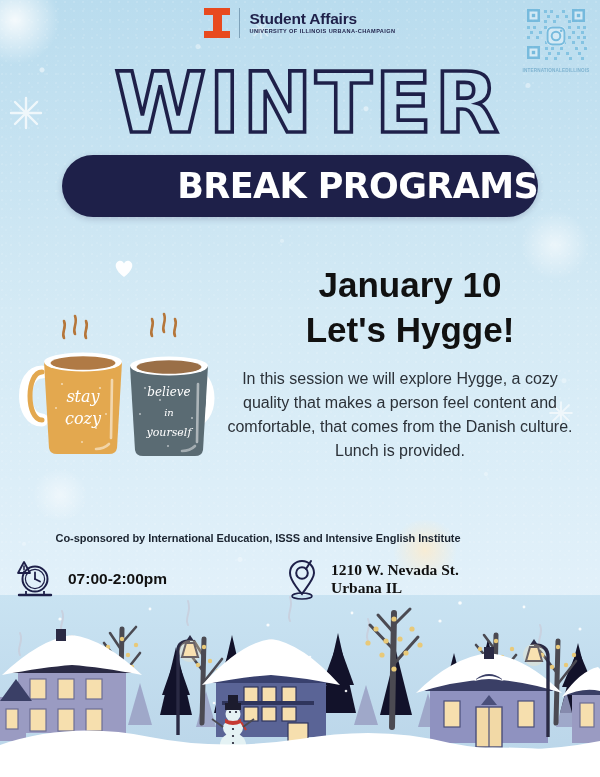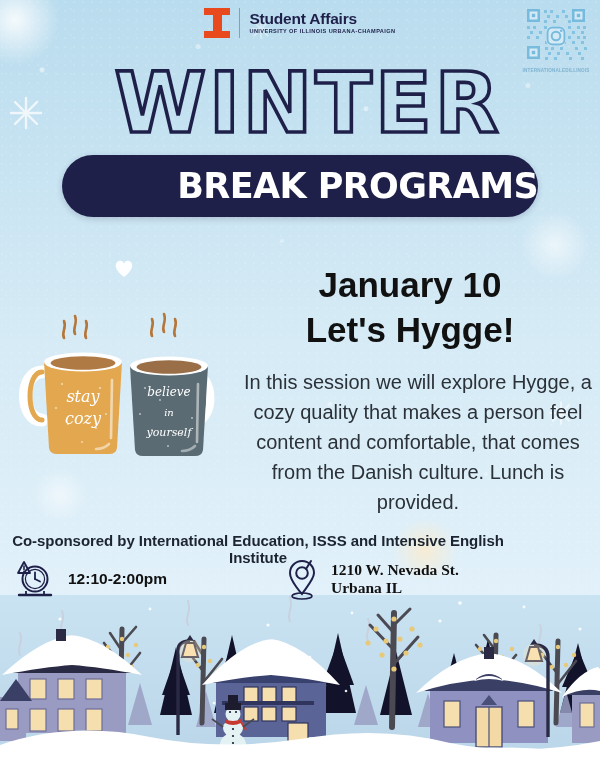--- a/index.html
+++ b/index.html
@@ -65,29 +65,29 @@
   .pill-txt{color:#fff;font-size:35px;font-weight:bold;letter-spacing:-.6px;
     font-family:"DejaVu Sans", sans-serif;}
 
   
   .heart{position:absolute;left:113px;top:258px;width:22px;height:20px;z-index:3;}
 
   
   .evt{position:absolute;left:240px;top:263px;width:340px;text-align:center;z-index:5;}
   .evt-date{font-size:35px;font-weight:bold;color:#111;line-height:1.28;}
   .evt-name{font-size:35px;font-weight:bold;color:#111;line-height:1.28;}
-  .desc{position:absolute;left:242px;top:367px;width:352px;text-align:center;z-index:5;
-    font-size:20px;color:#2b3138;line-height:1.50;}
+  .desc{position:absolute;left:224px;top:367px;width:352px;text-align:center;z-index:5;
+    font-size:16px;color:#2b3138;line-height:1.50;}
 
   
   .mugs{position:absolute;left:12px;top:296px;width:210px;height:180px;z-index:4;}
 
   
   .cospon{position:absolute;left:0;top:532px;width:516px;text-align:center;z-index:6;
-    font-size:15px;font-weight:bold;color:#1b2430;letter-spacing:-.05px;}
+    font-size:11px;font-weight:bold;color:#1b2430;letter-spacing:-.05px;}
 
   
   .info{position:absolute;top:558px;left:0;width:600px;z-index:6;display:flex;}
   .info-time{margin-left:14px;display:flex;align-items:center;gap:12px;width:270px;}
   .info-loc{display:flex;align-items:center;gap:11px;font-family:Liberation Serif, serif;}
   .info-txt{font-size:15.5px;font-weight:bold;color:#111;line-height:1.16;}
 
   
   .village{position:absolute;left:0;bottom:0;width:600px;height:182px;z-index:4;}
 </style>
@@ -296,21 +296,21 @@
         <line x1="10" y1="8" x2="10" y2="11.5" stroke="#1e2049" stroke-width="1.6" stroke-linecap="round"></line>
         <circle cx="10" cy="13.3" r=".9" fill="#1e2049"></circle>
         <circle cx="21" cy="21" r="12.5" fill="none" stroke="#1e2049" stroke-width="2"></circle>
         <circle cx="21" cy="21" r="9.6" fill="none" stroke="#1e2049" stroke-width="1.2"></circle>
         <line x1="21" y1="21" x2="21" y2="14.5" stroke="#1e2049" stroke-width="1.8" stroke-linecap="round"></line>
         <line x1="21" y1="21" x2="26" y2="23.5" stroke="#1e2049" stroke-width="1.8" stroke-linecap="round"></line>
         <line x1="5" y1="37" x2="37" y2="37" stroke="#1e2049" stroke-width="2.4" stroke-linecap="round"></line>
         <line x1="12" y1="33" x2="12" y2="37" stroke="#1e2049" stroke-width="1.8"></line>
         <line x1="30" y1="33" x2="30" y2="37" stroke="#1e2049" stroke-width="1.8"></line>
       </svg>
-      <div class="info-txt">12:10-2:00pm</div>
+      <div class="info-txt">07:00-2:00pm</div>
     </div>
     <div class="info-loc">
       <svg width="36" height="42" viewBox="0 0 36 42">
         <path d="M18 36 C 18 36, 6 23, 6 15 A 12 12 0 0 1 30 15 C 30 21, 22 30, 18 36 Z" fill="none" stroke="#1e2049" stroke-width="2"></path>
         <circle cx="18" cy="15" r="5.8" fill="none" stroke="#1e2049" stroke-width="2"></circle>
         <line x1="22" y1="11" x2="27" y2="3" stroke="#1e2049" stroke-width="2" stroke-linecap="round"></line>
         <ellipse cx="18" cy="38" rx="10" ry="3" fill="none" stroke="#1e2049" stroke-width="1.6"></ellipse>
       </svg>
       <div class="info-txt">
         <div>1210 W. Nevada St.</div>

